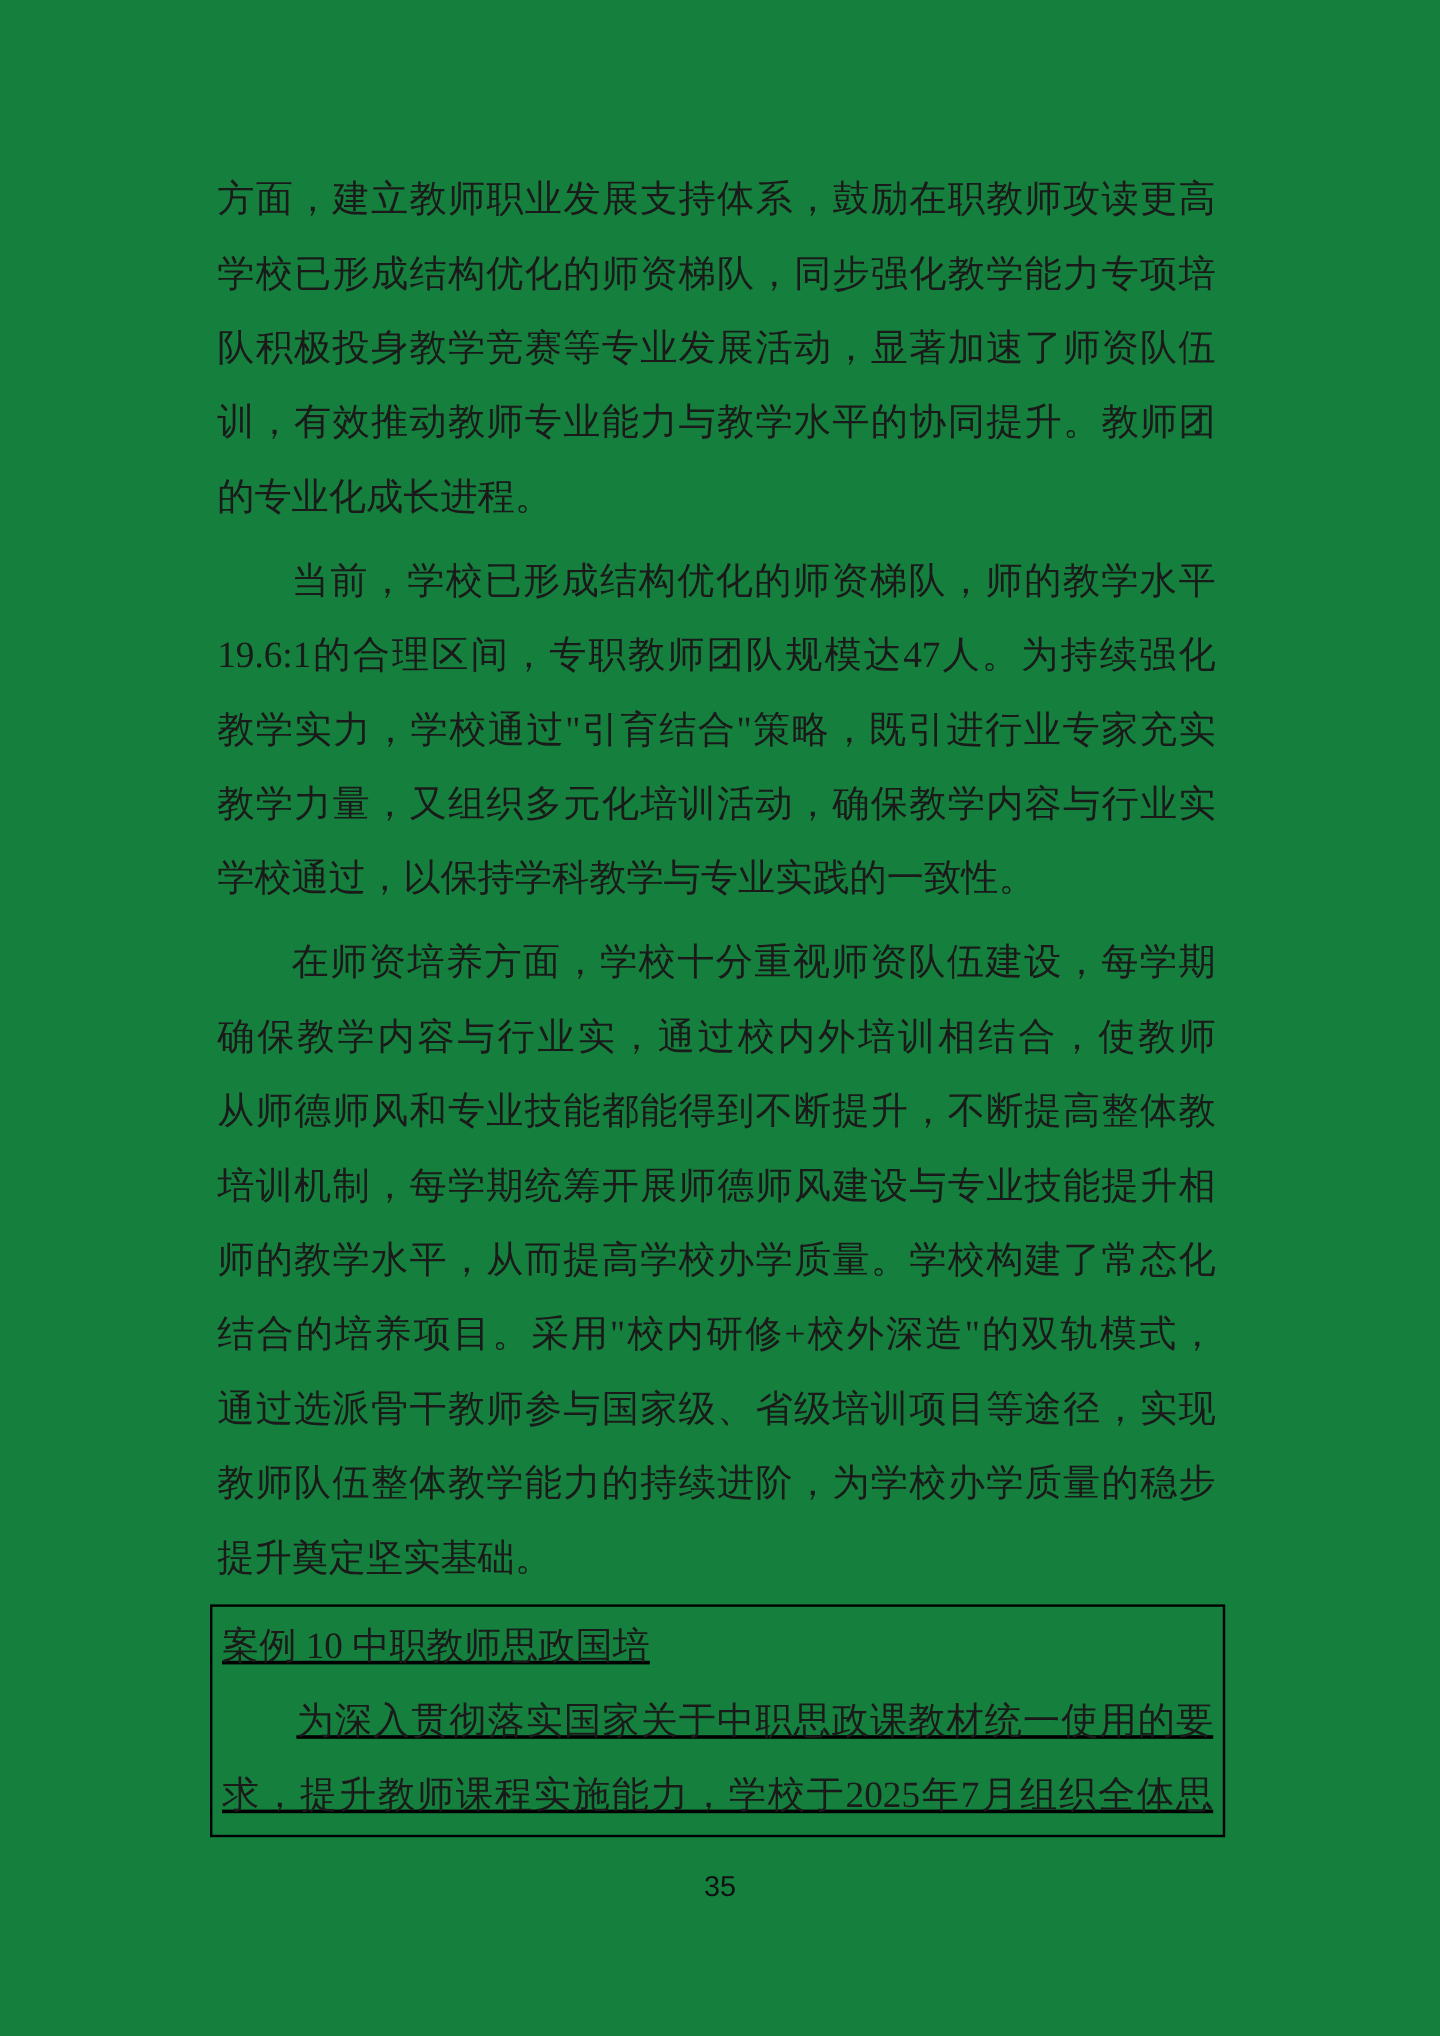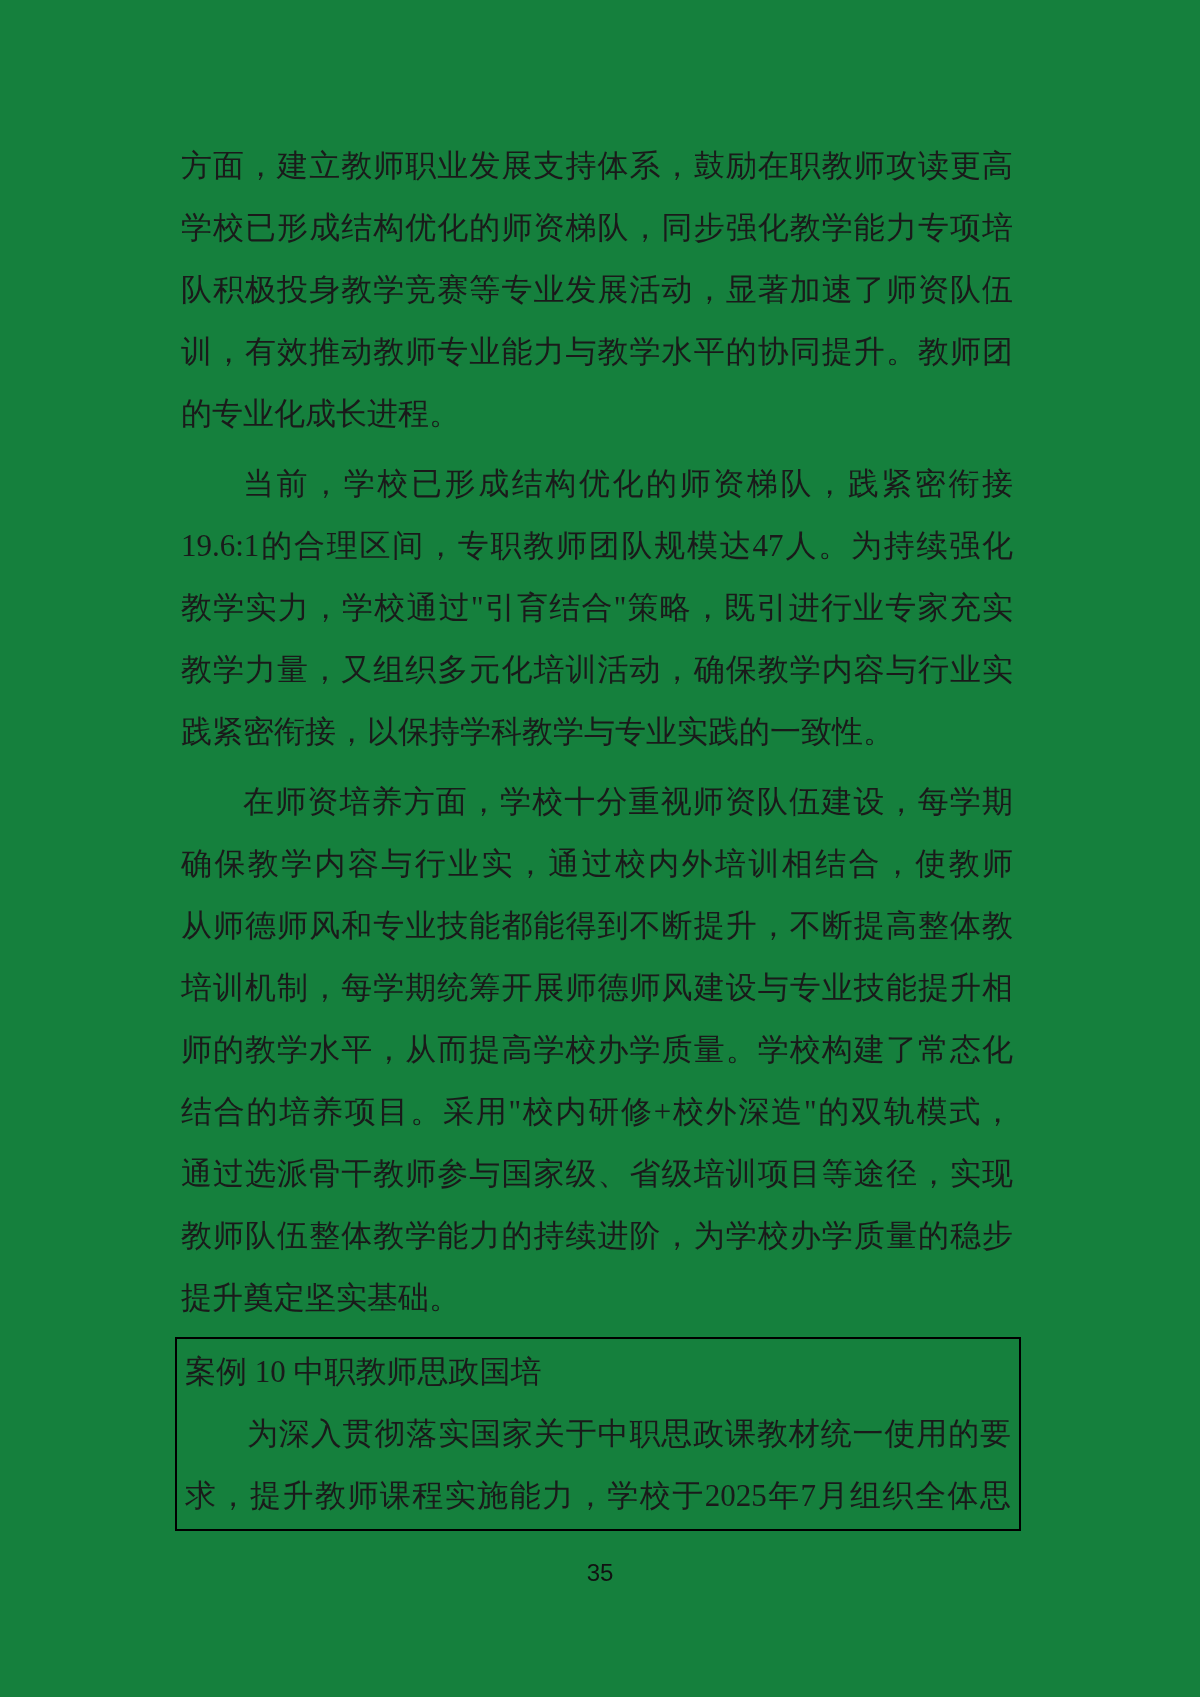--- a/index.html
+++ b/index.html
@@ -42,20 +42,21 @@
   .ln.last {
     text-align-last: left;
   }
   .ln.ind {
     text-indent: 2em;
   }
   .case-box {
     border: 2px solid #000000;
     margin: 8px -8px 5px -6px;
     padding: 2px 8px;
+    text-decoration: underline;
   }
   .page-number {
     position: absolute;
     top: 1558px;
     left: 0;
     width: 1200px;
     text-align: center;
     font-family: "Liberation Sans", "DejaVu Sans", sans-serif;
     font-size: 24px;
     line-height: 30px;
@@ -71,25 +72,25 @@
 
     <div class="para">
       <div class="ln">方面，建立教师职业发展支持体系，鼓励在职教师攻读更高</div>
       <div class="ln">学校已形成结构优化的师资梯队，同步强化教学能力专项培</div>
       <div class="ln">队积极投身教学竞赛等专业发展活动，显著加速了师资队伍</div>
       <div class="ln">训，有效推动教师专业能力与教学水平的协同提升。教师团</div>
       <div class="ln last">的专业化成长进程。</div>
     </div>
 
     <div class="para">
-      <div class="ln ind">当前，学校已形成结构优化的师资梯队，践紧密衔接</div>
+      <div class="ln ind">当前，学校已形成结构优化的师资梯队，师的教学水平</div>
       <div class="ln">19.6:1的合理区间，专职教师团队规模达47人。为持续强化</div>
       <div class="ln">教学实力，学校通过"引育结合"策略，既引进行业专家充实</div>
       <div class="ln">教学力量，又组织多元化培训活动，确保教学内容与行业实</div>
-      <div class="ln last">践紧密衔接，以保持学科教学与专业实践的一致性。</div>
+      <div class="ln last">学校通过，以保持学科教学与专业实践的一致性。</div>
     </div>
 
     <div class="para">
       <div class="ln ind">在师资培养方面，学校十分重视师资队伍建设，每学期</div>
       <div class="ln">确保教学内容与行业实，通过校内外培训相结合，使教师</div>
       <div class="ln">从师德师风和专业技能都能得到不断提升，不断提高整体教</div>
       <div class="ln">培训机制，每学期统筹开展师德师风建设与专业技能提升相</div>
       <div class="ln">师的教学水平，从而提高学校办学质量。学校构建了常态化</div>
       <div class="ln">结合的培养项目。采用"校内研修+校外深造"的双轨模式，</div>
       <div class="ln">通过选派骨干教师参与国家级、省级培训项目等途径，实现</div>

